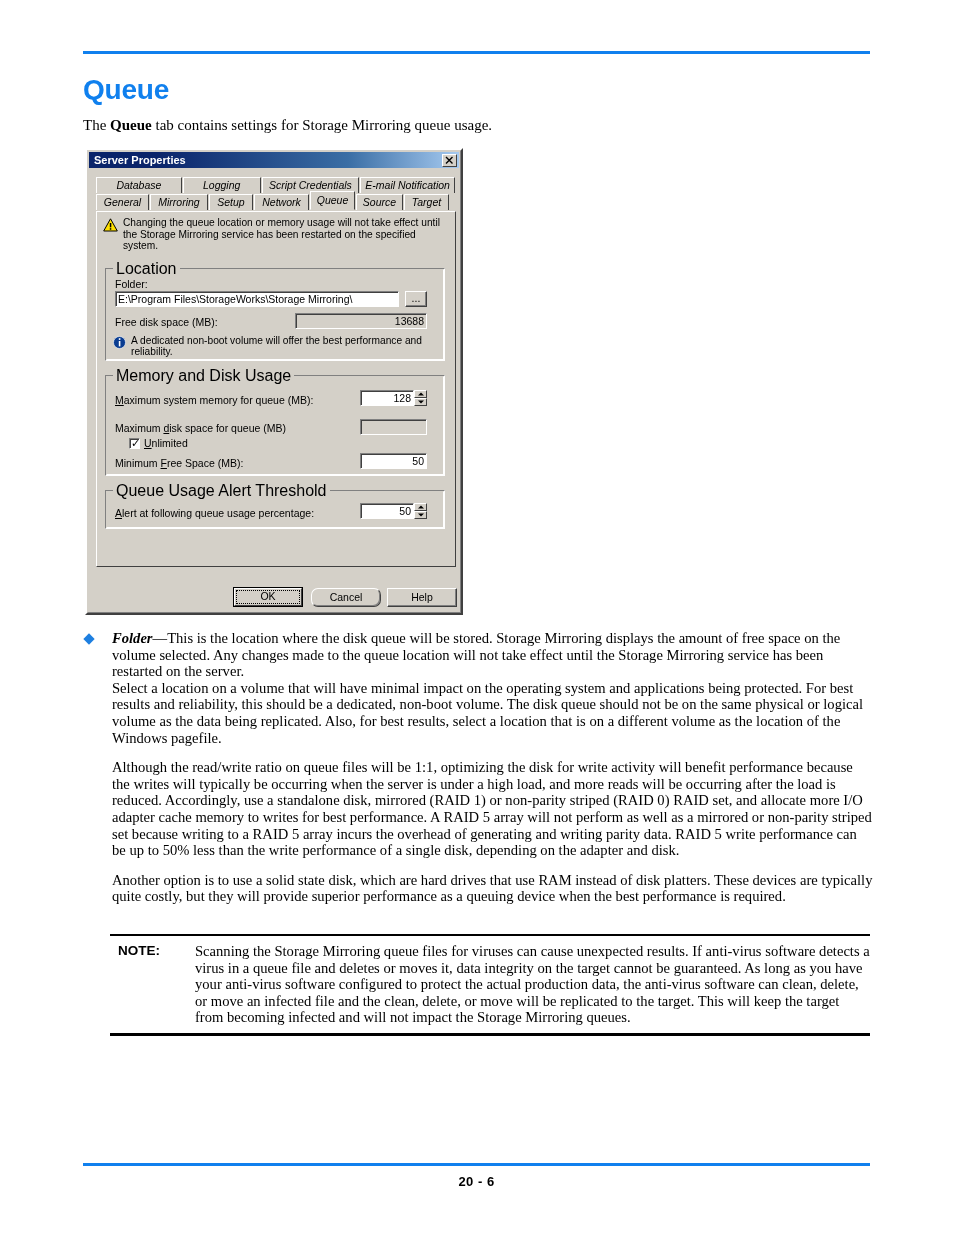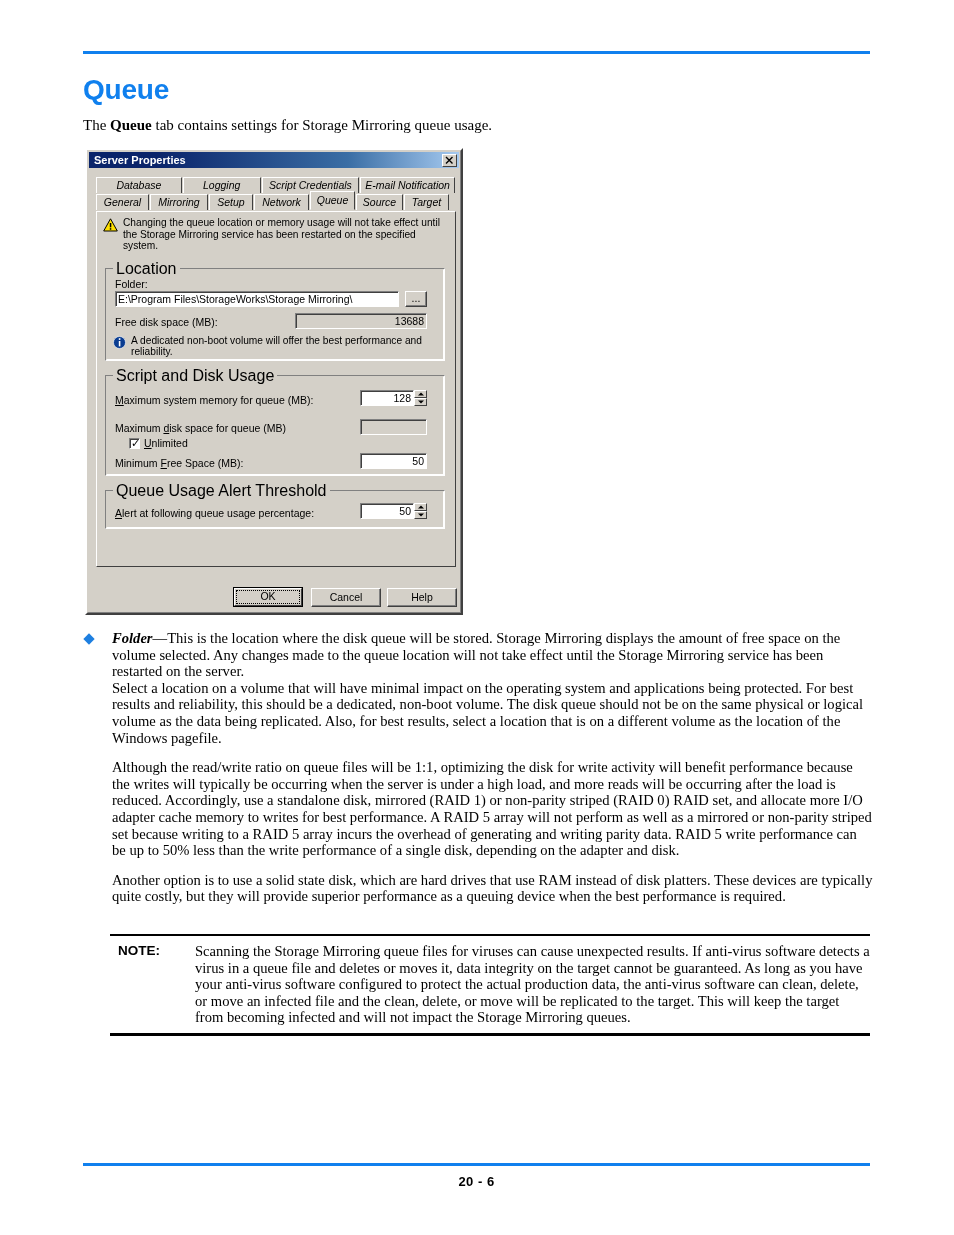--- a/index.html
+++ b/index.html
@@ -486,21 +486,21 @@
               <rect x="5.8" y="2.2" width="1.6" height="1.7" fill="#ffffff"></rect>
               <rect x="5.8" y="5" width="1.6" height="5.4" fill="#ffffff"></rect>
             </svg>
           </div>
           <div>A dedicated non-boot volume will offer the best performance and reliability.</div>
         </div>
       </div>
 
       <div class="group" style="left:8px; top:163px; width:340px; height:101px;">
         <div class="group-inner"></div>
-        <div class="group-title">Script and Disk Usage</div>
+        <div class="group-title">Memory and Disk Usage</div>
 
         <div class="lbl" style="left:9px; top:18px;"><u>M</u><span>aximum system memory for queue (MB):</span></div>
         <div class="field outer right" style="left:254px; top:14px; width:54px; height:16px;">128</div>
         <div class="spin" style="left:308px; top:14px; height:16px;">
           <div class="spin-btn up">
               <span class="arr"></span>
             </div>
           <div class="spin-btn down">
               <span class="arr"></span>
             </div>
@@ -536,21 +536,21 @@
         </div>
       </div>
 
     </div>
 
     <div class="btn default" style="left:146px; top:437px; width:70px; height:20px; line-height:17px;">
       <span class="btn-face"></span>
       <span class="btn-focus"></span>
       <span class="btn-label">OK</span>
     </div>
-    <div class="btn" style="left:224px; top:438px; width:70px; height:19px; line-height:17px;">
+    <div class="btn" style="left:224px; top:438px; width:70px; height:19px; line-height:17px;border-radius:7px;">
       <span class="btn-label">Cancel</span>
     </div>
     <div class="btn" style="left:300px; top:438px; width:70px; height:19px; line-height:17px;">
       <span class="btn-label">Help</span>
     </div>
   </div>
 
   <div class="body-block" style="top:630px;">
     <div class="bullet-row">
       <span class="bullet-diamond"></span>

